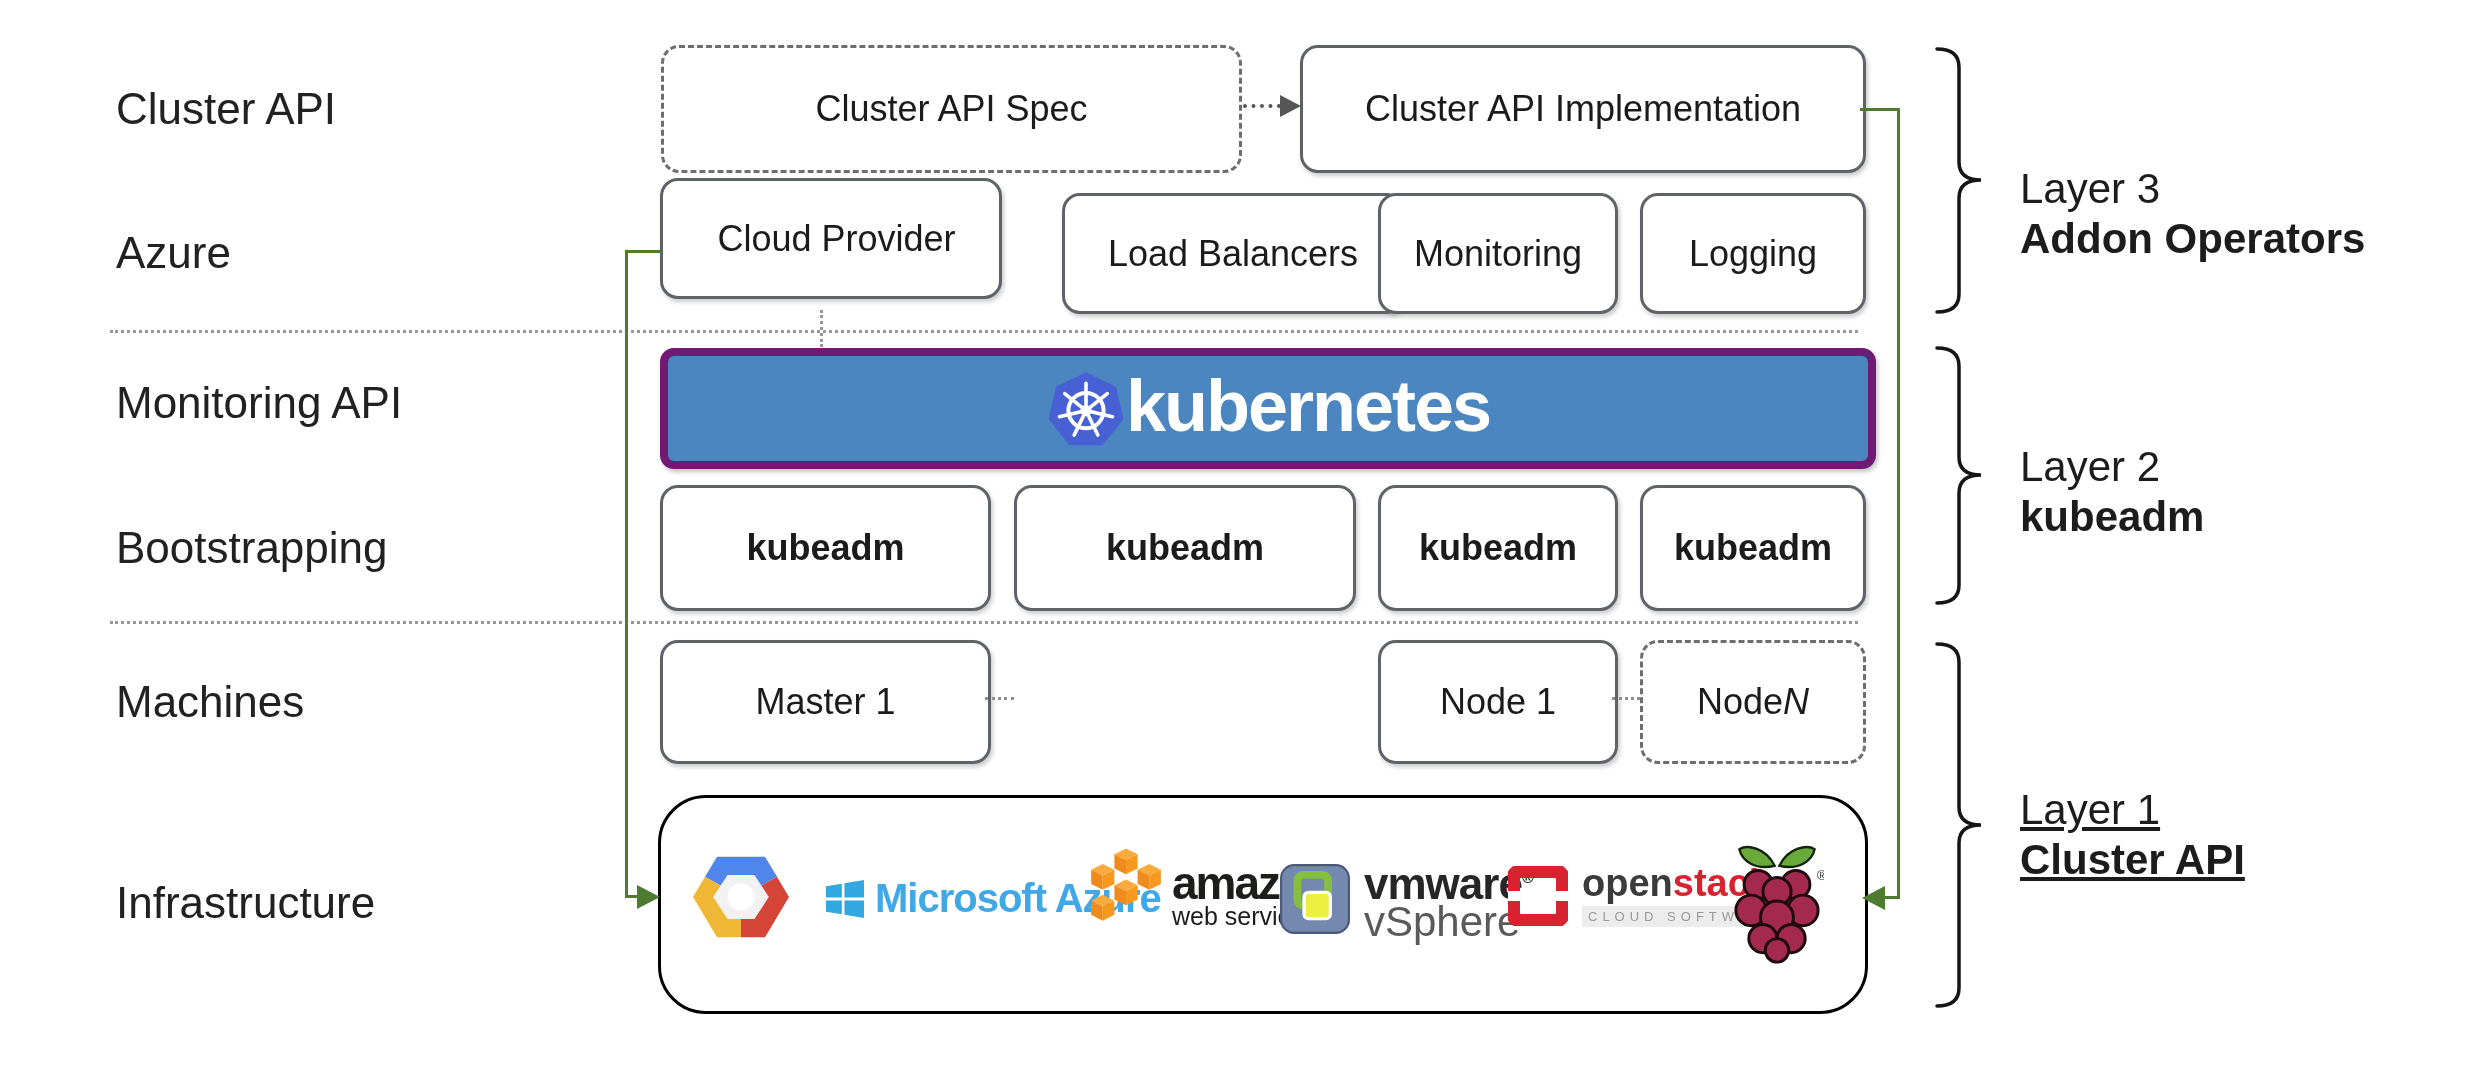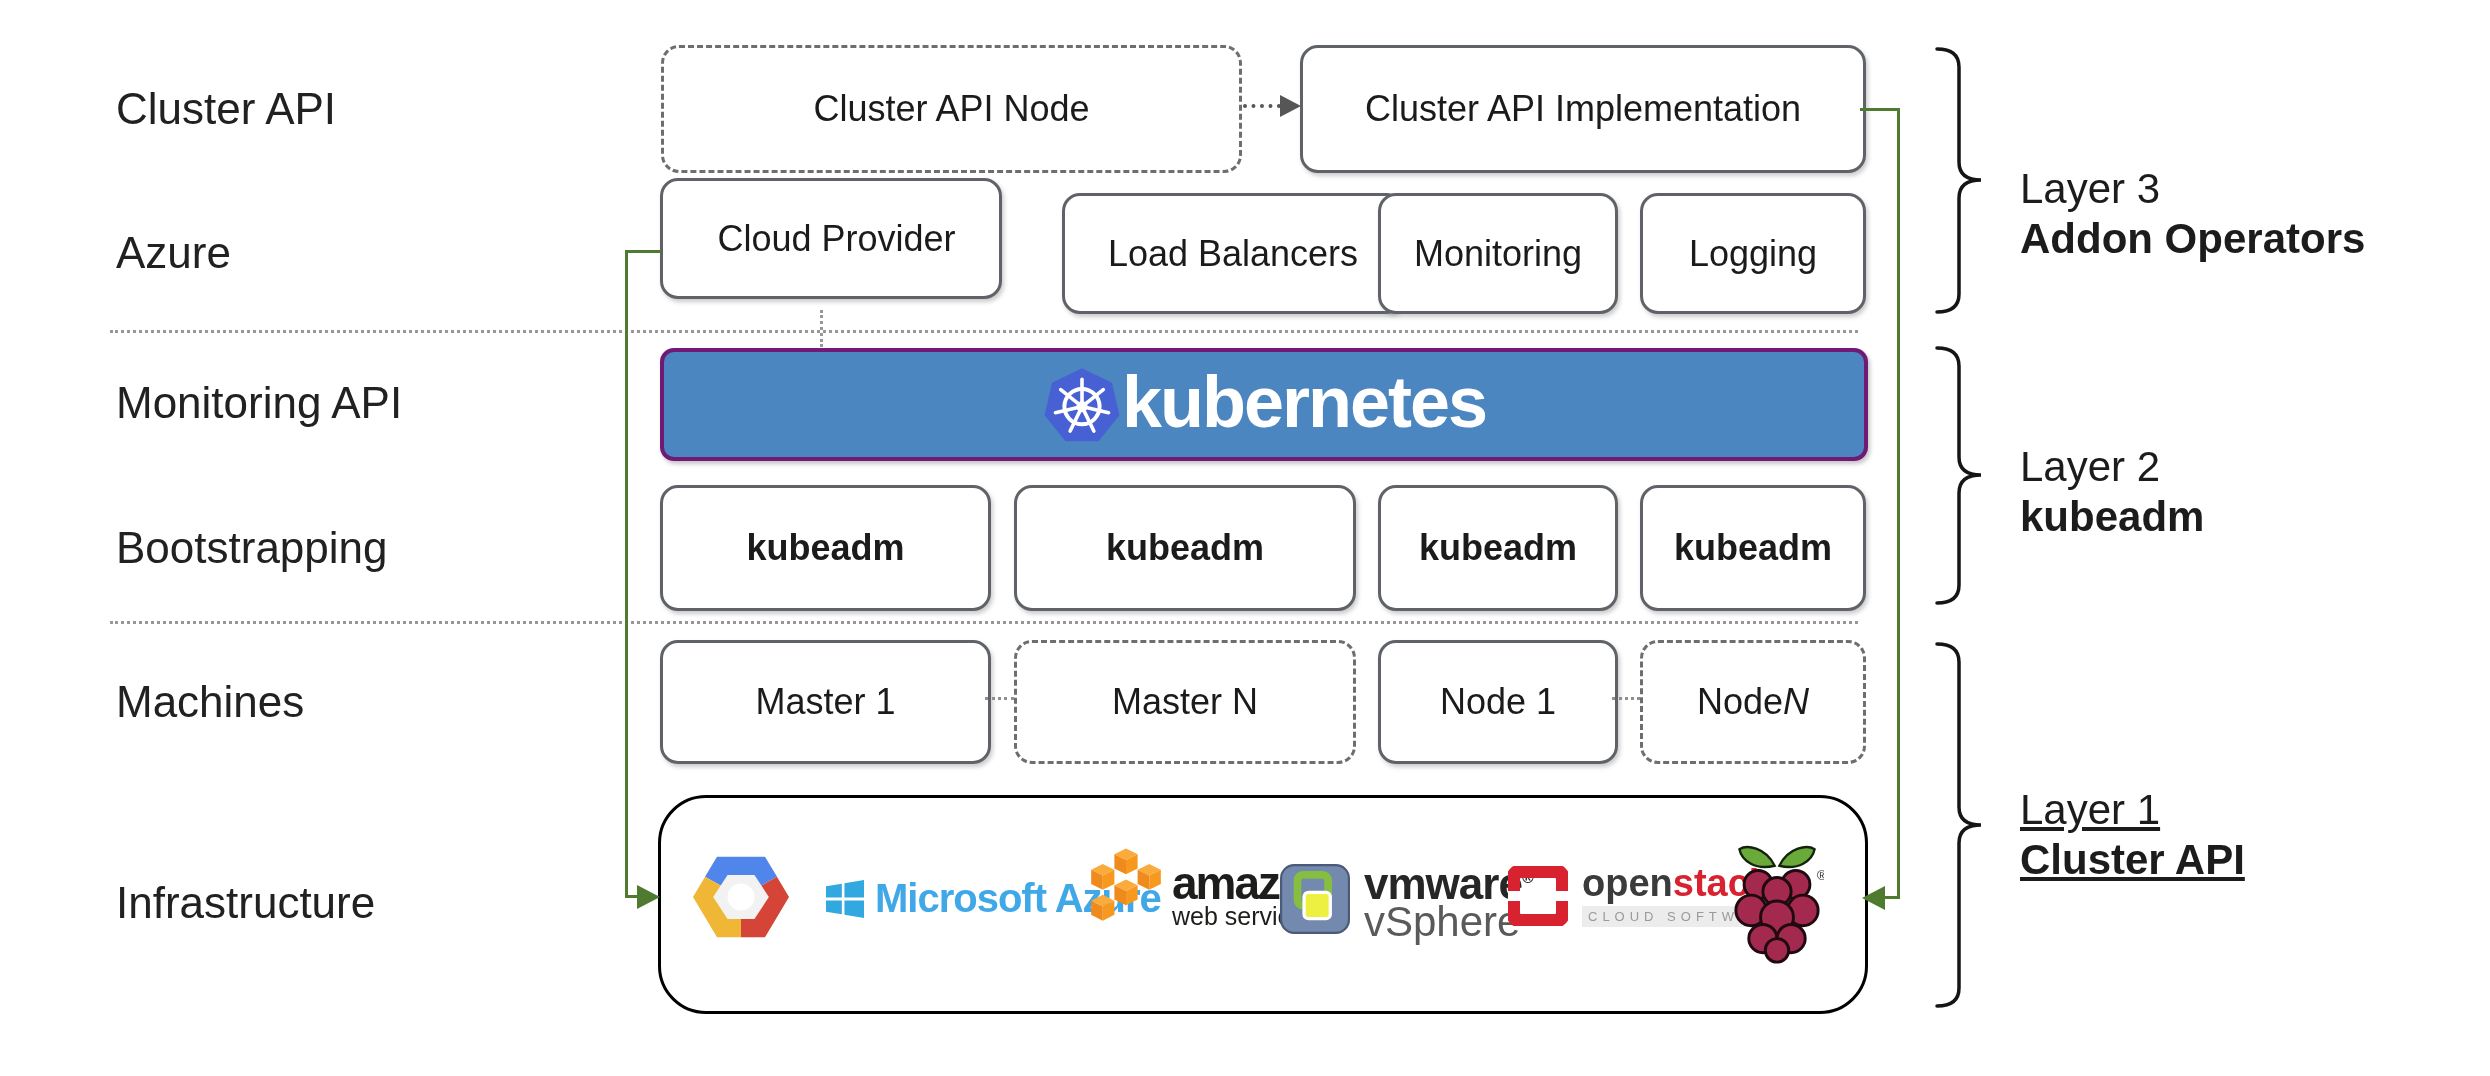--- a/index.html
+++ b/index.html
@@ -12,21 +12,21 @@
   
   .box{position:absolute;display:flex;align-items:center;justify-content:center;
        background:#ffffff;border:3px solid #5f6368;border-radius:18px;
        font-size:36px;color:#1b1b1b;box-shadow:2px 3px 4px rgba(110,110,110,0.35);
        text-align:center;white-space:nowrap;}
   .box.dashed{border:3px dashed #6e6e6e;box-shadow:none;}
   .box.bold{font-weight:bold;}
 
   
   #k8s-banner{position:absolute;left:660px;top:348px;width:1200px;height:105px;
-      background:#4c86c0;border:4px solid #701a75;border-radius:14px;
+      background:#4c86c0;border:8px solid #701a75;border-radius:14px;
       display:flex;align-items:center;justify-content:center;
       box-shadow:2px 3px 4px rgba(110,110,110,0.4);}
   #k8s-banner .wordmark{color:#ffffff;font-size:72px;font-weight:bold;letter-spacing:-2px;
       line-height:72px;padding-bottom:6px;}
 
   
   .dotted-sep{position:absolute;left:110px;width:1748px;height:0;border-top:3px dotted #979797;}
   .dotted-vert{position:absolute;width:0;border-left:3px dotted #979797;}
   .dotted-h-connector{position:absolute;height:0;border-top:3px dotted #8f8f8f;}
 
@@ -71,21 +71,21 @@
 
 <div id="canvas">
 
   <div class="row-label" style="top:84px;">Cluster API</div>
   <div class="row-label" style="top:228px;">Azure</div>
   <div class="row-label" style="top:378px;">Monitoring API</div>
   <div class="row-label" style="top:523px;">Bootstrapping</div>
   <div class="row-label" style="top:677px;">Machines</div>
   <div class="row-label" style="top:878px;">Infrastructure</div>
 
-  <div class="box dashed" style="left:661px;top:45px;width:575px;height:122px;">Cluster API Node</div>
+  <div class="box dashed" style="left:661px;top:45px;width:575px;height:122px;">Cluster API Spec</div>
   <div class="box" style="left:1300px;top:45px;width:560px;height:122px;">Cluster API Implementation</div>
   <div class="dot-arrow-line"></div>
   <div class="dot-arrow-head"></div>
 
   <div class="box" style="left:660px;top:178px;width:325px;height:115px;padding-left:11px;">Cloud Provider</div>
   <div class="box" style="left:1062px;top:193px;width:336px;height:115px;">Load Balancers</div>
   <div class="box" style="left:1378px;top:193px;width:234px;height:115px;">Monitoring</div>
   <div class="box" style="left:1640px;top:193px;width:220px;height:115px;">Logging</div>
 
   <div class="dotted-sep" style="top:330px;"></div>
@@ -111,21 +111,20 @@
   </div>
 
   <div class="box bold" style="left:660px;top:485px;width:325px;height:120px;">kubeadm</div>
   <div class="box bold" style="left:1014px;top:485px;width:336px;height:120px;">kubeadm</div>
   <div class="box bold" style="left:1378px;top:485px;width:234px;height:120px;">kubeadm</div>
   <div class="box bold" style="left:1640px;top:485px;width:220px;height:120px;">kubeadm</div>
 
   <div class="dotted-sep" style="top:621px;"></div>
 
   <div class="box" style="left:660px;top:640px;width:325px;height:118px;">Master 1</div>
-  <div class="box dashed" style="left:1014px;top:640px;width:336px;height:118px;">Master N</div>
   <div class="box" style="left:1378px;top:640px;width:234px;height:118px;">Node 1</div>
   <div class="box dashed" style="left:1640px;top:640px;width:220px;height:118px;">
       <span>Node </span>
       <span style="font-style:italic;">N</span>
     </div>
   <div class="dotted-h-connector" style="left:985px;top:697px;width:29px;"></div>
   <div class="dotted-h-connector" style="left:1612px;top:697px;width:28px;"></div>
 
   <div id="infra-box"></div>
 

